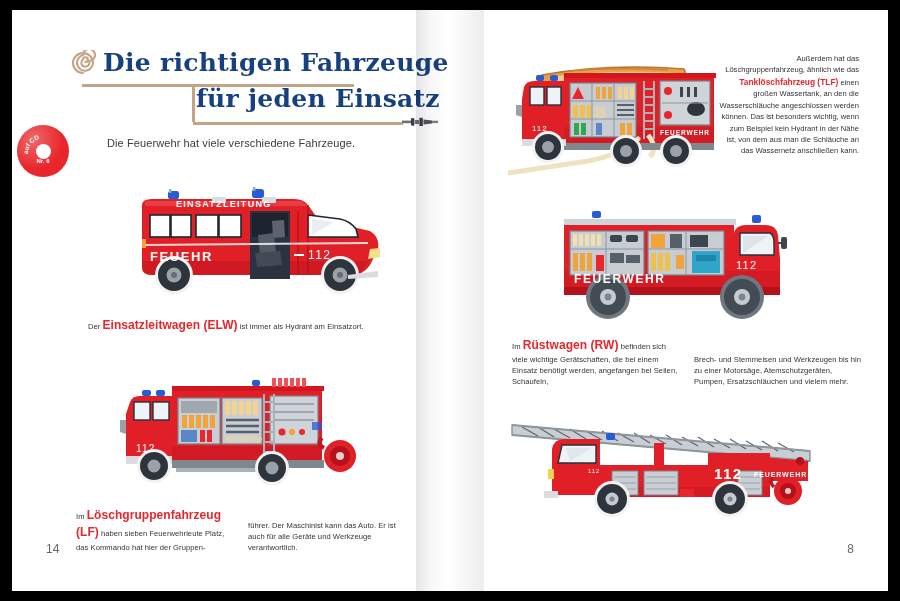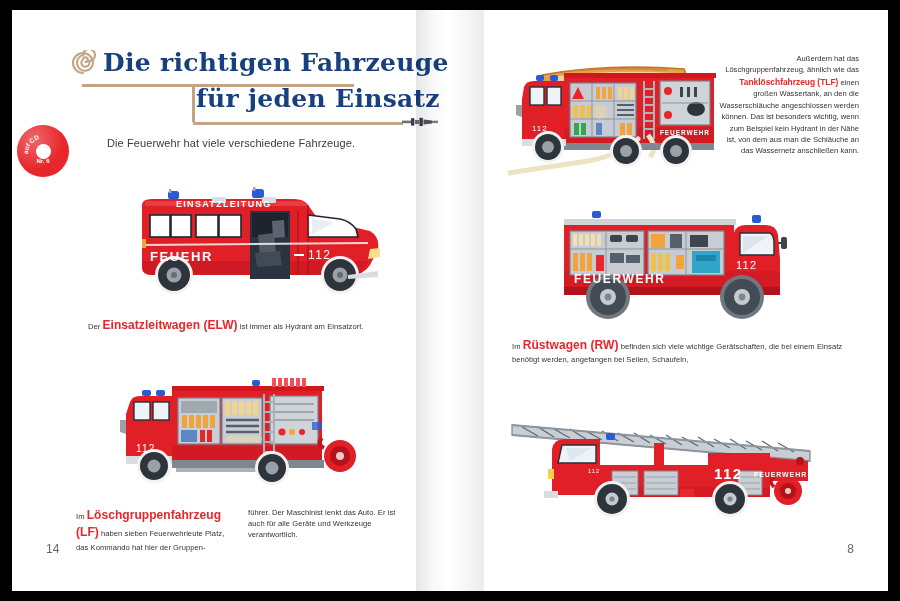--- a/index.html
+++ b/index.html
@@ -51,21 +51,21 @@
              background:radial-gradient(circle at 32% 28%,
                rgba(255,255,255,.30),rgba(255,255,255,0) 58%);}
   .cd svg{position:absolute;left:0;top:0;}
   .cd-nr{position:absolute;left:0;top:33px;width:100%;text-align:center;
          font-size:6px;color:#fff;font-weight:bold;}
 
   
   .cap{position:absolute;font-size:7.6px;line-height:1.45;color:#333;
        letter-spacing:.05px;}
   .cap .hl{color:#e8262b;font-weight:bold;font-size:12px;}
-  .cap-2col{display:flex;gap:14px;}
+  .cap-2col{display:flex;gap:14px;align-items:flex-end;}
   .cap-2col > div{flex:1;}
 
   .sidetext{position:absolute;font-size:7.6px;line-height:1.5;color:#333;text-align:right;}
   .sidetext .hl{color:#e8262b;font-weight:bold;font-size:8.4px;}
 
   .pagenum{position:absolute;bottom:35px;font-size:12px;color:#666;}
   .pn-l{left:34px;}
   .pn-r{right:34px;}
 
   .illus{position:absolute;}
@@ -298,21 +298,21 @@
 
         <text x="74" y="16" font-family="Liberation Sans, sans-serif" font-size="7" font-weight="bold" fill="#fff" letter-spacing="1.1">FEUERWEHR</text>
         <text x="24" y="84" font-family="Liberation Sans, sans-serif" font-size="10" fill="#fff" letter-spacing="1.2">112</text>
       </svg>
     </div>
 
     <div class="cap cap-2col" style="left:64px;top:497px;width:330px;">
       <div>
         <span>Im </span><span class="hl">Löschgruppenfahrzeug (LF)</span><span> haben sieben Feuerwehrleute Platz, das Kommando hat hier der Gruppen-</span>
       </div>
-      <div>führer. Der Maschinist lenkt das Auto. Er ist auch für alle Geräte und Werkzeuge verantwortlich.</div>
+      <div>führer. Der Maschinist kann das Auto. Er ist auch für alle Geräte und Werkzeuge verantwortlich.</div>
     </div>
 
     <div class="pagenum pn-l">14</div>
   </div>
 
   <div class="page">
 
     <div class="illus" style="left:58px;top:33px;">
       <svg width="220" height="135" viewBox="0 0 220 135">
 
@@ -518,20 +518,21 @@
 
         <text x="36" y="90" font-family="Liberation Sans, sans-serif" font-size="12" font-weight="bold" fill="#fff" letter-spacing="1.6">FEUERWEHR</text>
         <text x="198" y="76" font-family="Liberation Sans, sans-serif" font-size="11" fill="#fff" letter-spacing="1.3">112</text>
       </svg>
     </div>
 
     <div class="cap cap-2col" style="left:62px;top:327px;width:350px;">
       <div>
         <span>Im </span><span class="hl">Rüstwagen (RW)</span><span> befinden sich viele wichtige Gerätschaften, die bei einem Einsatz benötigt werden, angefangen bei Seilen, Schaufeln,</span>
       </div>
+      <div>Brech- und Stemmeisen und Werkzeugen bis hin zu einer Motorsäge, Atemschutzgeräten, Pumpen, Ersatzschläuchen und vielem mehr.</div>
     </div>
 
     <div class="illus" style="left:58px;top:393px;">
       <svg width="322" height="118" viewBox="0 0 322 118">
 
         <g>
           <path d="M4 22 L302 48 L302 58 L4 32 Z" fill="#c9ced4" stroke="#7b848d" stroke-width="1.2"></path>
           <g stroke="#5f676f" stroke-width="1.3">
             <path d="M14 24 L30 33"></path>
                 <path d="M30 24 L46 34"></path>

